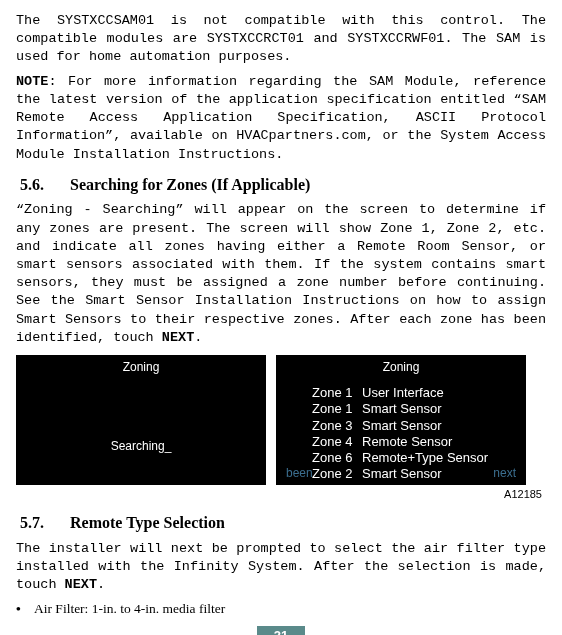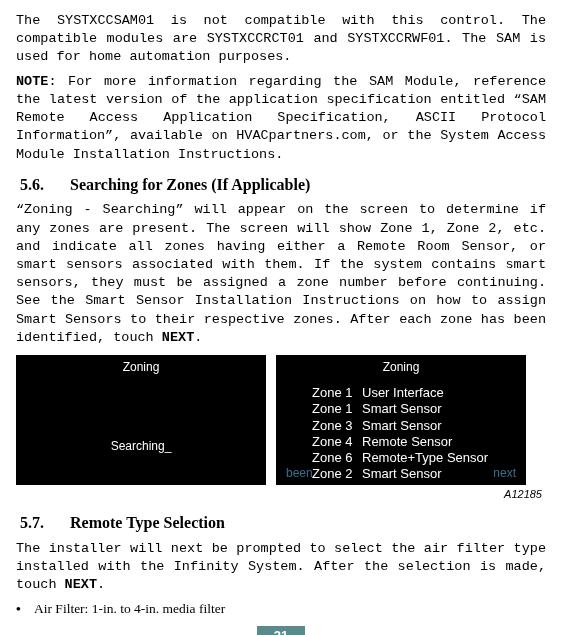--- a/index.html
+++ b/index.html
@@ -67,21 +67,20 @@
     display: flex;
     justify-content: space-between;
     font-size: 12px;
     color: #3b6e8f;
   }
   .figid {
     text-align: right;
     font-size: 11px;
     margin: 2px 4px 8px 0;
     font-family: Arial, Helvetica, sans-serif;
-    font-style: italic;
   }
   .bullet-row {
     display: flex;
     text-align: left;
     margin: 2px 0;
   }
   .bullet-dot {
     width: 18px;
     font-weight: bold;
   }

